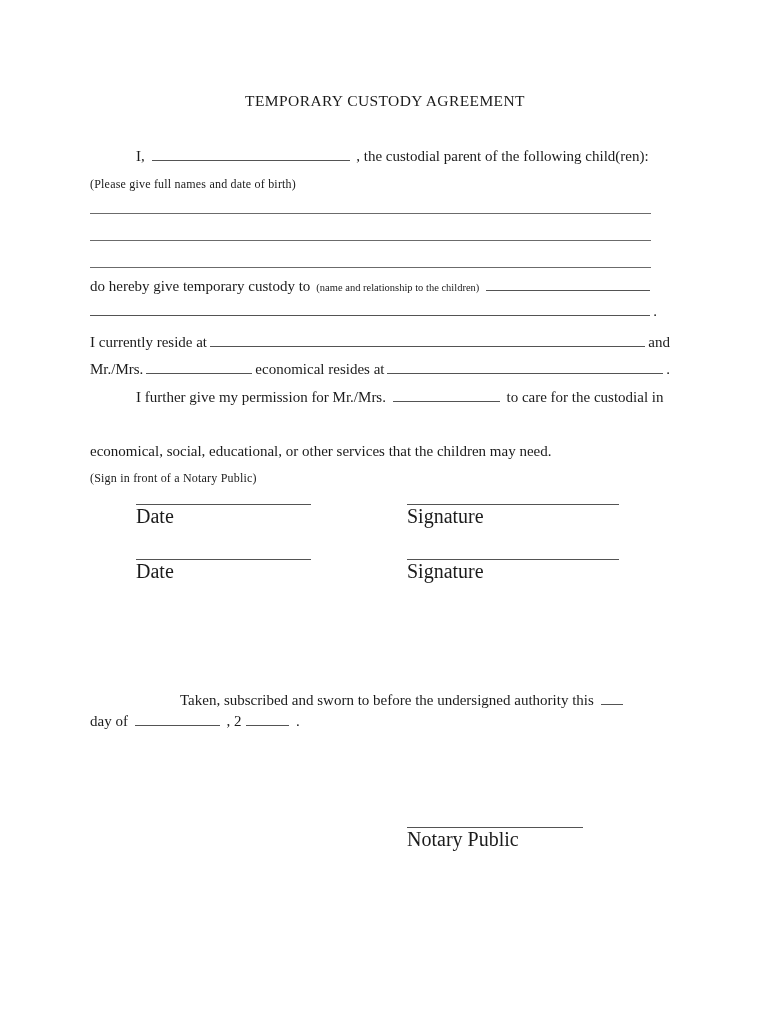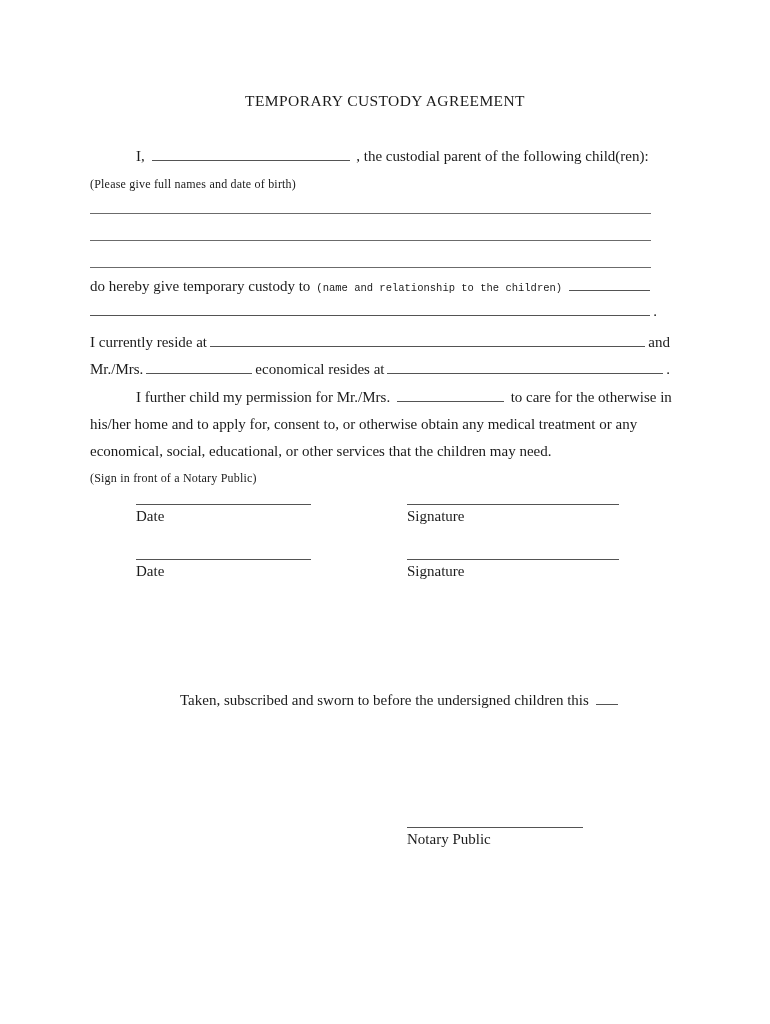--- a/index.html
+++ b/index.html
@@ -20,37 +20,37 @@
     left: 90px; width: 580px;
     font-size: 15px; line-height: 19px;
     white-space: nowrap;
   }
   .title {
     position: absolute; left: 0; top: 92px; width: 770px;
     text-align: center; font-size: 15.5px; letter-spacing: 0.4px;
   }
   .flexline { display: flex; align-items: baseline; justify-content: center; }
   .smalltext { font-size: 12px; letter-spacing: 0.2px; }
-  .inlinenote { font-size: 10.5px; margin: 0 4px 0 6px; font-family: Liberation Mono, monospace; }
+  .inlinenote { font-size: 10.5px; margin: 0 4px 0 6px; }
   .blank {
     display: inline-block; height: 0;
     border-bottom: 1px solid #545454;
     margin: 0 3px; vertical-align: baseline;
   }
   .fblank {
     flex: 1 1 auto; height: 0;
     border-bottom: 1px solid #545454;
     margin: 0 3px;
   }
   .rule {
     position: absolute; left: 90px; width: 561px; height: 0;
     border-top: 1px solid #6b6b6b;
   }
   .shortline { position: absolute; height: 0; border-top: 1px solid #545454; }
-  .label { position: absolute; font-size: 15px; line-height: 19px; }
+  .label { position: absolute; font-size: 20px; line-height: 19px; }
   .indent46 { padding-left: 46px; }
   .indent90 { padding-left: 90px; }
 </style>
 </head>
 <body>
 
 <div class="page">
 
   <div class="title">TEMPORARY CUSTODY AGREEMENT</div>
 
@@ -85,43 +85,49 @@
 
   <div class="abs flexline" style="top:360px">
     <span>Mr./Mrs.</span>
     <span class="blank" style="width:106px"></span>
     <span>economical resides at</span>
     <span class="fblank"></span>
     <span>.</span>
   </div>
 
   <div class="abs indent46" style="top:388px">
-    <span>I further child my permission for Mr./Mrs.</span>
+    <span>I further give my permission for Mr./Mrs.</span>
     <span class="blank" style="width:107px"></span>
-    <span>to care for the otherwise in</span>
+    <span>to care for the custodial in</span>
   </div>
 
-  <div class="abs" style="top:415px">his/her home and to apply for, consent to, or otherwise obtain any medical treatment or any</div>
   <div class="abs" style="top:442px">economical, social, educational, or other services that the children may need.</div>
 
   <div class="abs smalltext" style="top:469px">(Sign in front of a Notary Public)</div>
 
   <div class="shortline" style="top:504px;left:136px;width:175px"></div>
   <div class="shortline" style="top:504px;left:407px;width:212px"></div>
   <div class="label" style="top:507px;left:136px">Date</div>
   <div class="label" style="top:507px;left:407px">Signature</div>
 
   <div class="shortline" style="top:559px;left:136px;width:175px"></div>
   <div class="shortline" style="top:559px;left:407px;width:212px"></div>
   <div class="label" style="top:562px;left:136px">Date</div>
   <div class="label" style="top:562px;left:407px">Signature</div>
 
   <div class="abs indent90" style="top:691px">
-    <span>Taken, subscribed and sworn to before the undersigned children this</span>
+    <span>Taken, subscribed and sworn to before the undersigned authority this</span>
     <span class="blank" style="width:22px"></span>
   </div>
 
+  <div class="abs" style="top:712px">
+    <span>day of</span>
+    <span class="blank" style="width:85px"></span>
+    <span>, 2</span>
+    <span class="blank" style="width:43px;margin-left:1px"></span>
+    <span>.</span>
+  </div>
 
 
   <div class="shortline" style="top:827px;left:407px;width:176px"></div>
   <div class="label" style="top:830px;left:407px">Notary Public</div>
 
 </div>
 
 </body></html>

